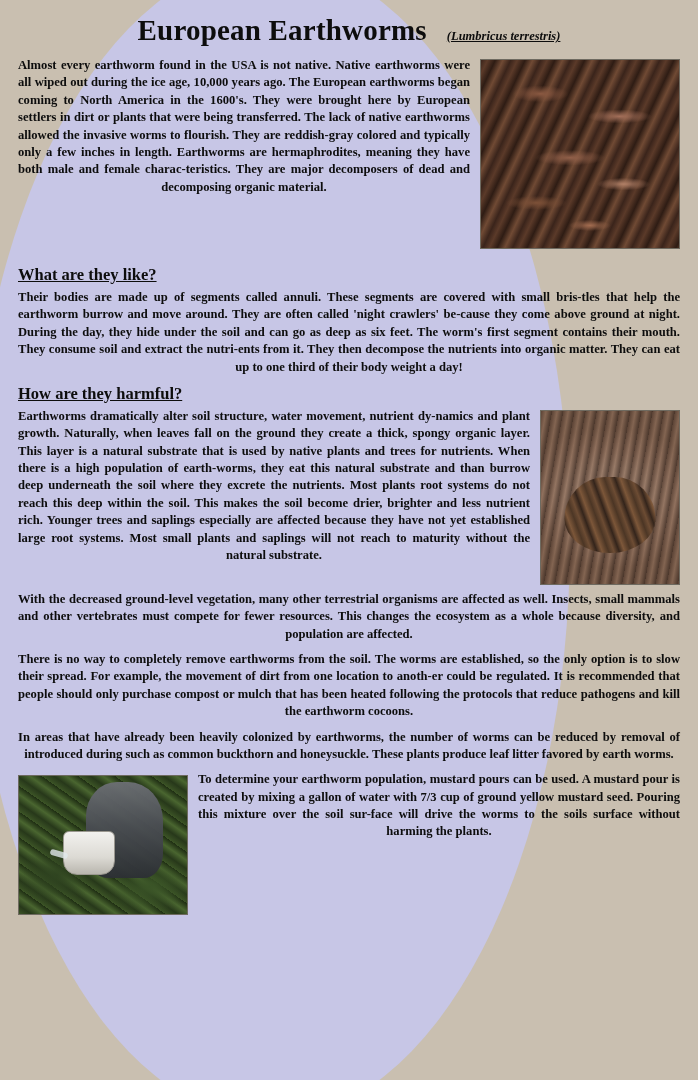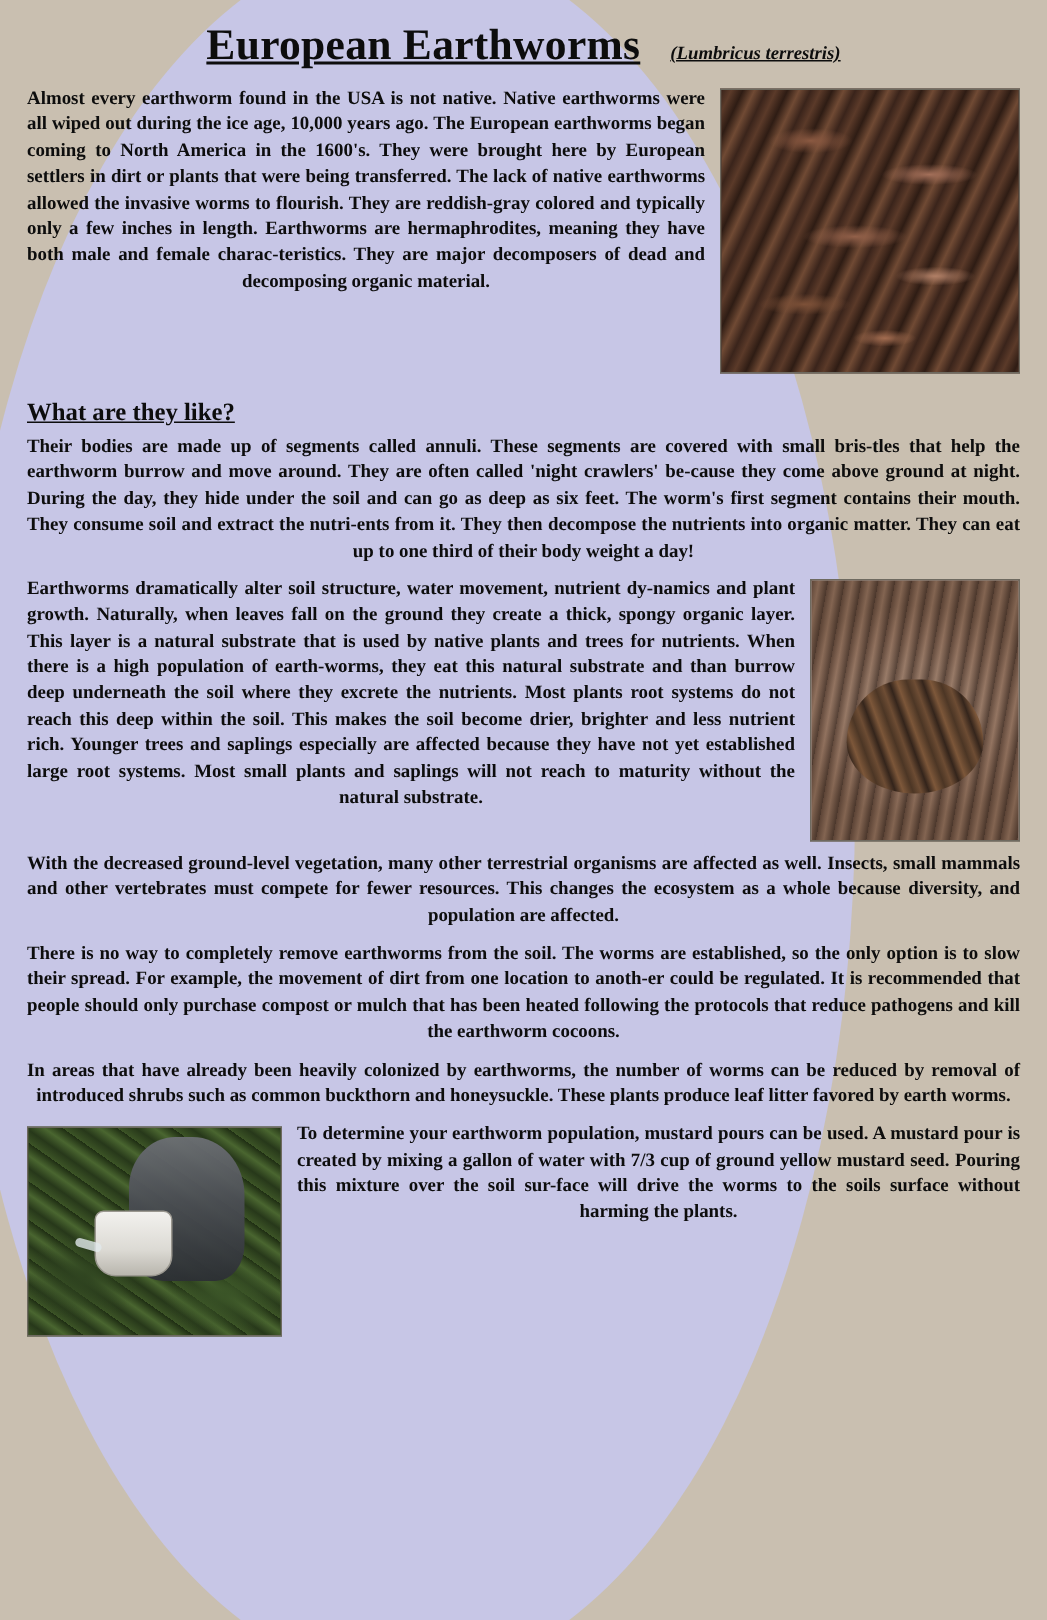--- a/index.html
+++ b/index.html
@@ -34,21 +34,20 @@
     padding: 10px 18px 0 18px;
   }
   .title-bar {
     text-align: center;
     margin: 4px 0 10px 0;
     white-space: nowrap;
   }
   .title-main {
     font-size: 29px;
     font-weight: bold;
-    text-decoration: underline;
     color: #0d0d0d;
     letter-spacing: 0.2px;
   }
   .title-sci {
     font-size: 12.5px;
     font-weight: bold;
     font-style: italic;
     text-decoration: underline;
     color: #0d0d0d;
     margin-left: 20px;
@@ -199,31 +198,32 @@
     <div class="img-box img-worms-top">
       <div class="photo-worms"></div>
     </div>
     <p class="body just intro-text">Almost every earthworm found in the USA is not native. Native earthworms were all wiped out during the ice age, 10,000 years ago.  The European earthworms began coming to North America in the 1600's. They were brought here by European settlers in dirt or plants that were being transferred. The lack of native earthworms allowed the invasive worms to flourish.  They are reddish-gray colored and typically only a few inches in length. Earthworms are hermaphrodites, meaning they have both male and female charac-teristics. They are major decomposers of dead and decomposing organic material.</p>
   </div>
   <div class="clear"></div>
 
   <div class="section-head">What are they like?</div>
   <p class="body just">Their bodies are made up of segments called annuli. These segments are covered with small bris-tles that help the earthworm burrow and move around.  They are often called 'night crawlers' be-cause they come above ground at night. During the day, they hide under the soil and can go as deep as six feet.  The worm's first segment contains their mouth. They consume soil and extract the nutri-ents from it. They then decompose the nutrients into organic matter. They can eat up to one third of their body weight a day!</p>
 
+  <div class="section-head">How are they harmful?</div>
   <div>
     <div class="img-box img-hands">
       <div class="photo-hands"></div>
     </div>
     <p class="body just">Earthworms dramatically alter soil structure, water movement, nutrient dy-namics and plant growth. Naturally, when leaves fall on the ground they create a thick, spongy organic layer. This layer is a natural substrate that is used by native plants and trees for nutrients. When there is a high population of earth-worms, they eat this natural substrate and than burrow deep underneath the soil where they excrete the nutrients. Most plants root systems do not reach this deep within the soil. This makes the soil become drier, brighter and less nutrient rich. Younger trees and saplings especially are affected because they have not yet established large root systems. Most small plants and saplings will not reach to maturity without the natural substrate.</p>
   </div>
   <div class="clear"></div>
   <p class="body just">With the decreased ground-level vegetation, many other terrestrial organisms are affected as well. Insects, small mammals and other vertebrates must compete for fewer resources. This changes the ecosystem as a whole because diversity, and population are affected.</p>
 
   <p class="body just">There is no way to completely remove earthworms from the soil. The worms are established, so the only option is to slow their spread.  For example, the movement of dirt from one location to anoth-er could be regulated.  It is recommended that people should only purchase compost or mulch that has been heated following the protocols that reduce pathogens and kill the earthworm cocoons.</p>
-  <p class="body just">In areas that have already been heavily colonized by earthworms, the number of worms can be reduced by removal of introduced shrubs such as common buckthorn and honeysuckle. These plants produce leaf litter favored by earth worms.</p>
+  <p class="body just">In areas that have already been heavily colonized by earthworms, the number of worms can be reduced by removal of introduced during such as common buckthorn and honeysuckle. These plants produce leaf litter favored by earth worms.</p>
 
   <div>
     <div class="img-box img-pour">
       <div class="photo-pour">
         <div class="person"></div>
         <div class="bucket"></div>
       </div>
     </div>
     <p class="body just">To determine your earthworm population, mustard pours can be used. A mustard pour is created by mixing a gallon of water with 7/3 cup of ground yellow mustard seed. Pouring this mixture over the soil sur-face will drive the worms to the soils surface without harming the plants.</p>
   </div>

